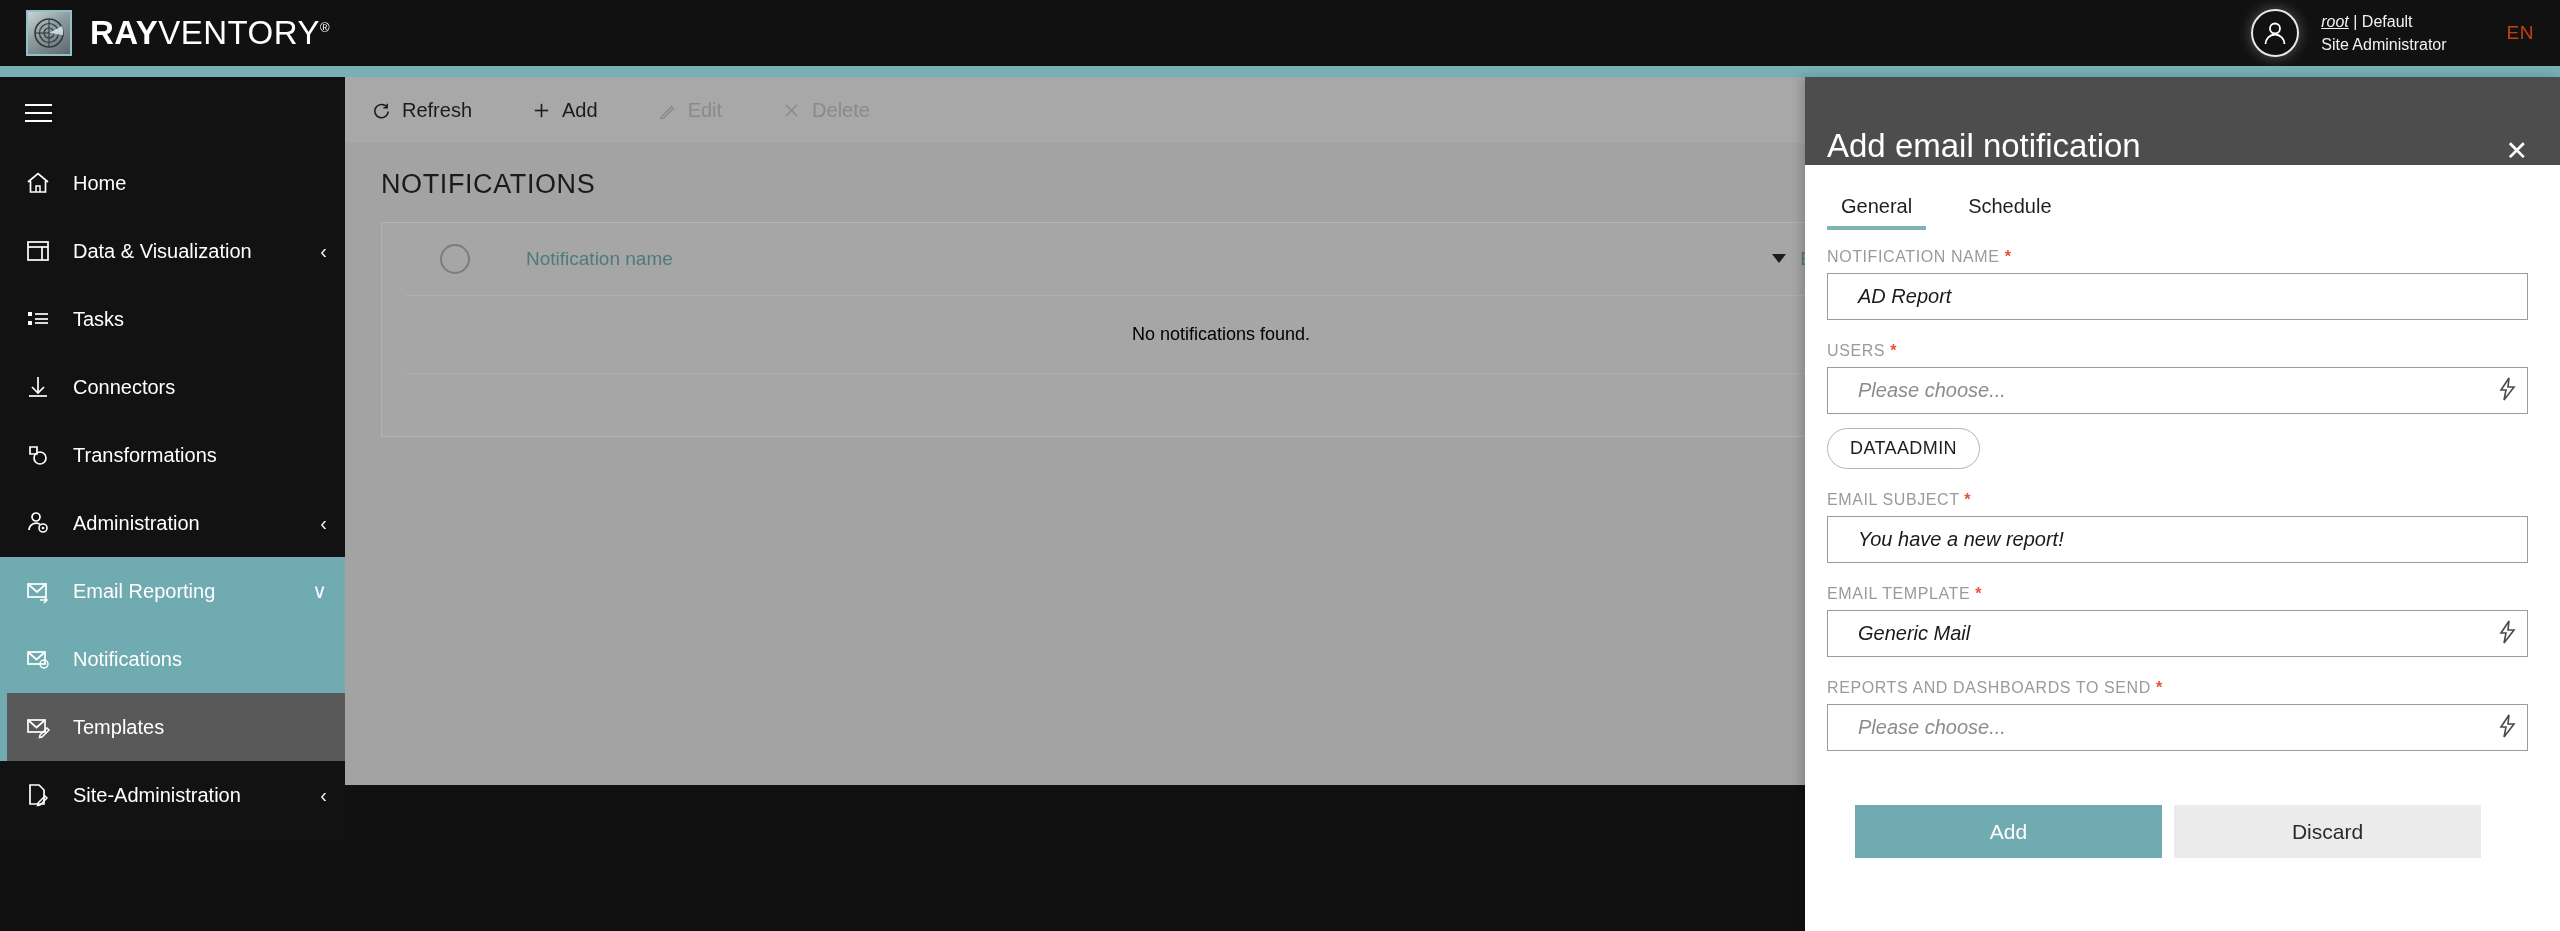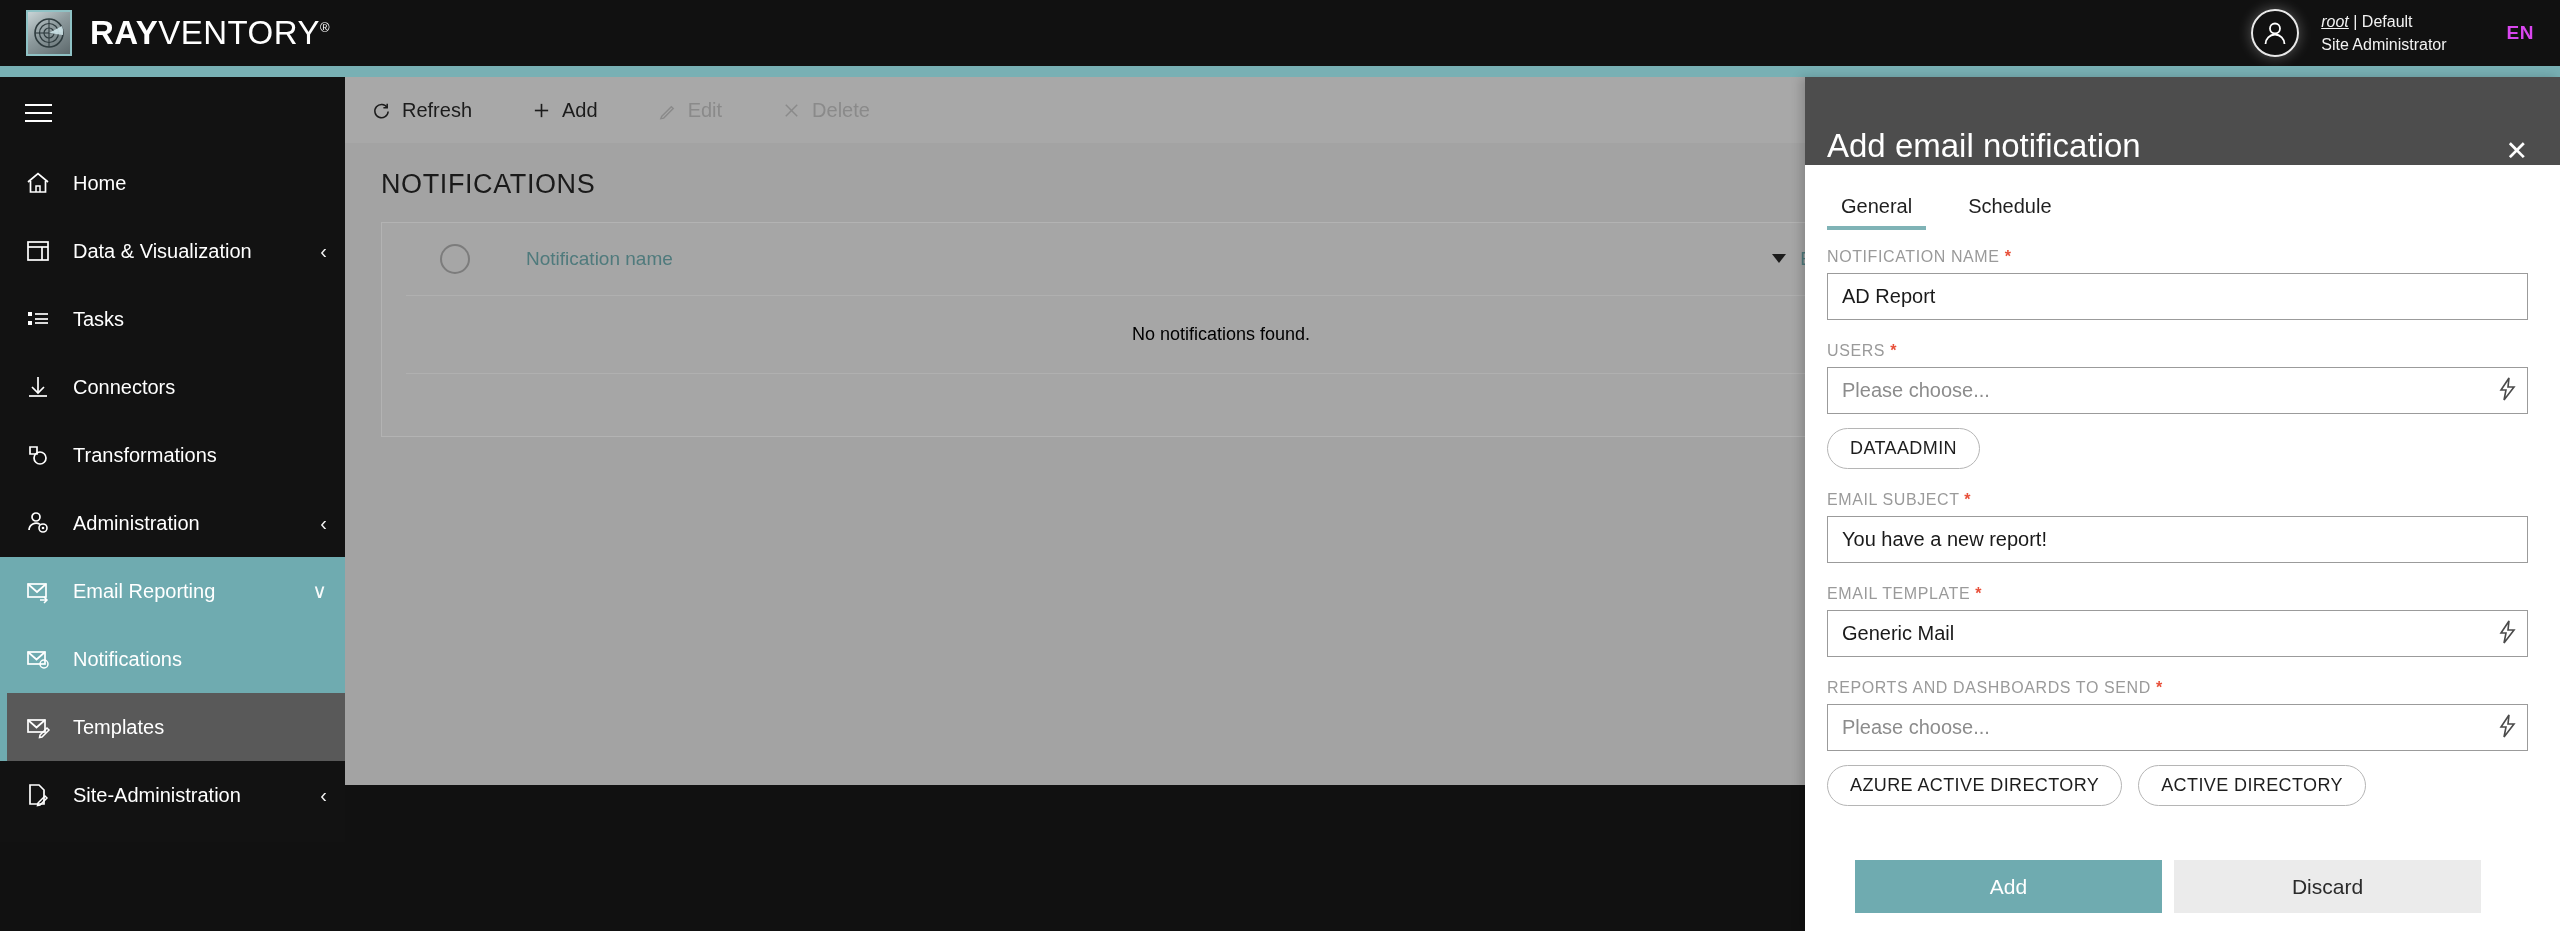--- a/index.html
+++ b/index.html
@@ -33,21 +33,21 @@
   .userbox { display: flex; align-items: center; padding-right: 26px; gap: 22px; }
   .avatar-ring {
     width: 48px; height: 48px; border-radius: 50%;
     border: 2px solid #e9e9e9;
     display: flex; align-items: center; justify-content: center;
     box-shadow: 0 0 14px rgba(255,255,255,0.30);
   }
   .user-lines { color: #f2f2f2; font-size: 16px; line-height: 1.45; }
   .user-lines .l1 .uname { text-decoration: underline; font-style: italic; }
   .user-lines .l2 { }
-  .lang { color: #d946ef; font-size: 19px; font-weight: bold; letter-spacing: .5px; padding-left: 38px; }
+  .lang { color: #c2410c; font-size: 19px; font-weight: normal; letter-spacing: .5px; padding-left: 38px; }
 
   
   .teal-strip {
     position: absolute; left: 0; top: 66px; width: 2560px; height: 11px;
     background: #78b0b4;
   }
 
   
   .sidebar {
     position: absolute; left: 0; top: 77px; width: 345px; height: 765px;
@@ -156,22 +156,22 @@
   .field { margin-bottom: 22px; }
   .field-label {
     font-size: 16px; color: #9a9a9a; letter-spacing: .6px;
     margin-bottom: 7px; text-transform: uppercase;
   }
   .req { color: #e8503a; font-weight: bold; }
   .input-wrap { position: relative; }
   .input-box {
     width: 100%; height: 47px;
     border: 1px solid #9b9b9b; background: #ffffff;
-    display: flex; align-items: center; padding: 0 14px;
-    font-size: 20px; color: #1a1a1a;
+    display: flex; align-items: center; padding: 0 30px;
+    font-size: 20px; color: #1a1a1a; font-style: italic;
   }
   .input-box.placeholder { color: #8c8c8c; }
   .bolt {
     position: absolute; right: 12px; top: 50%; transform: translateY(-50%);
     color: #4a4a4a;
   }
   .chips { display: flex; gap: 16px; margin-top: 14px; flex-wrap: wrap; }
   .chip {
     border: 1px solid #b5b5b5; border-radius: 30px;
     padding: 9px 22px; font-size: 18px; color: #1d1d1d;
@@ -494,24 +494,20 @@
           <span class="req">*</span>
         </div>
         <div class="input-wrap">
           <div class="input-box placeholder">Please choose...</div>
           <span class="bolt">
             <svg width="18" height="24" viewBox="0 0 18 24">
                 <path d="M11 1 L3 13 h5 l-2 10 L16 10 h-6 z" fill="none" stroke="#4a4a4a" stroke-width="1.6"></path>
               </svg>
           </span>
         </div>
-        <div class="chips">
-          <div class="chip">AZURE ACTIVE DIRECTORY</div>
-          <div class="chip">ACTIVE DIRECTORY</div>
-        </div>
       </div>
 
       <div class="actions">
         <div class="btn btn-primary">Add</div>
         <div class="btn btn-secondary">Discard</div>
       </div>
 
     </div>
   </div>
 

